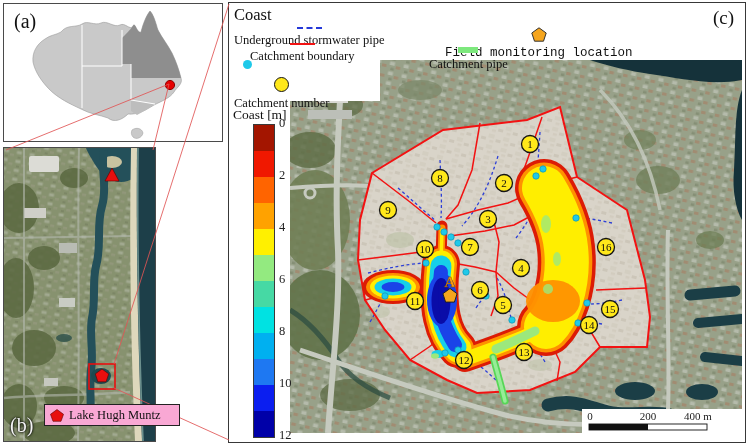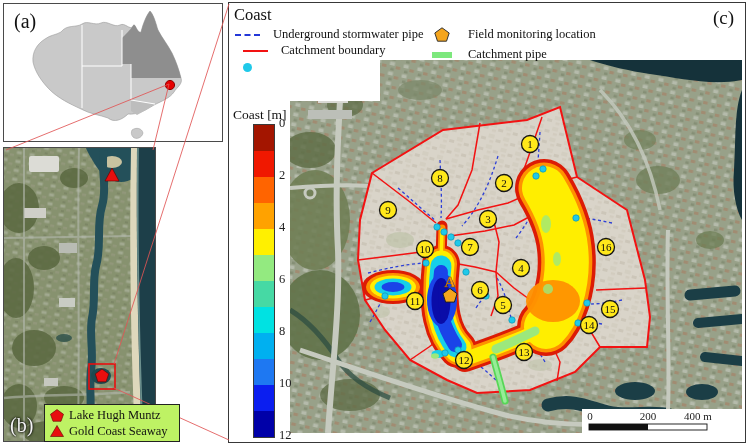--- a/index.html
+++ b/index.html
@@ -10,39 +10,39 @@
   #panel-b{left:3px;top:147px;width:153px;height:295px;overflow:visible;}
   #panel-c{left:228px;top:2px;width:518px;height:441px;border-width:1.5px;border-color:#383838;}
   .pletter{position:absolute;font-size:20px;color:#111;z-index:8;}
   #label-a{left:10px;top:6px;}
   #label-b{left:6px;bottom:4px;color:#f4f4f4;text-shadow:0 0 3px #000,0 0 2px #000;}
   #label-c{left:484px;top:4px;font-size:19px;}
   .absvg{position:absolute;left:0;top:0;}
   
   #c-legend{position:absolute;left:4px;top:0px;width:360px;height:96px;z-index:6;}
   #c-legend-title{position:absolute;left:1px;top:2px;font-size:16.5px;}
-  .lrow{position:absolute;display:flex;align-items:center;gap:13px;font-size:12.5px;
-        white-space:nowrap;height:15px;}
+  .lrow{position:absolute;display:flex;align-items:center;gap:4px;font-size:12.5px;
+        white-space:nowrap;height:15px;flex-direction:column;}
   .lsym{width:26px;display:flex;justify-content:center;align-items:center;flex:none;}
   .sym-dash{width:25px;border-top:2px dashed #2438d8;height:0;}
   .sym-red{width:25px;border-top:2px solid #f21212;height:0;}
   .sym-dot{width:9px;height:9px;border-radius:50%;background:#1fc9e9;}
   .sym-circle{width:13px;height:13px;border-radius:50%;background:#ffe81a;border:1.4px solid #141414;}
   .sym-green{width:20px;height:6px;background:#7de87d;}
   #legend-patch{position:absolute;left:61px;top:57px;width:90px;height:41px;background:#fff;z-index:5;}
   
   #colorbar{position:absolute;left:3px;top:104px;width:72px;height:336px;z-index:6;}
   #cb-title{position:absolute;left:1px;top:0;font-size:13.5px;}
   #cb-bar{position:absolute;left:21px;top:17px;width:20px;height:312px;border:1px solid #3a3a3a;
           display:flex;flex-direction:column;}
   .cb-seg{flex:1;}
   #cb-ticks{position:absolute;left:47px;top:17px;width:24px;height:312px;}
   .cb-tick{position:absolute;left:0;transform:translateY(-55%);font-size:12.5px;color:#222;}
   
-  #b-legend{position:absolute;left:40px;top:256px;width:136px;background:#bef264;
+  #b-legend{position:absolute;left:40px;top:256px;width:136px;background:#f9a8d4;
             border:1.2px solid #222;z-index:50;padding:2px 5px;box-sizing:border-box;}
   .brow{display:flex;align-items:center;gap:5px;font-size:12.5px;line-height:16px;white-space:nowrap;}
   
   #catchment-layer circle{fill:#ffe81a;stroke:#151515;stroke-width:1.3;}
   #catchment-layer text{font-size:11px;text-anchor:middle;fill:#101010;font-family:"Liberation Serif",serif;}
   #inputs-layer circle{fill:#1fc9e9;stroke:#0a93b6;stroke-width:0.7;}
   #connectors{z-index:40;pointer-events:none;}
 </style>
 </head>
 <body>
@@ -120,26 +120,20 @@
     </svg>
     <div class="pletter" id="label-b">(b)</div>
 
     <div id="b-legend">
       <div class="brow">
         <svg width="14" height="13" viewBox="0 0 14 13">
           <polygon points="7,0.5 13.5,5.3 11,12.3 3,12.3 0.5,5.3" fill="#e80f0f" stroke="#5d0000" stroke-width="0.6"></polygon>
         </svg>
         <span>Lake Hugh Muntz</span>
       </div>
-      <div class="brow">
-        <svg width="14" height="12" viewBox="0 0 14 12">
-          <polygon points="7,0.5 13.5,11.5 0.5,11.5" fill="#e80f0f" stroke="#5d0000" stroke-width="0.6"></polygon>
-        </svg>
-        <span>Gold Coast Seaway</span>
-      </div>
     </div>
   </div>
 
   <div id="panel-c" class="panel">
 
     <svg class="absvg" style="left:61px;top:57px;" width="452" height="373" viewBox="0 0 452 373">
       <defs>
         <pattern id="roofsIn" width="15" height="11" patternUnits="userSpaceOnUse" patternTransform="rotate(14)">
           <rect x="1" y="1" width="6" height="4" fill="#cbc4b4" opacity="0.8"></rect>
           <rect x="9" y="5" width="5" height="3" fill="#b6ad9c" opacity="0.7"></rect>
@@ -389,32 +383,38 @@
     <div id="legend-patch"></div>
 
     <div id="c-legend">
       <div id="c-legend-title">Coast</div>
       <div class="lrow" style="left:1px;top:24px;">
         <span class="lsym">
             <span class="sym-dash"></span>
           </span>
         <span>Underground stormwater pipe</span>
       </div>
-      <div class="lrow" style="left:9px;top:40px;text-align:center;">
+      <div class="lrow" style="left:17px;top:40px;text-align:center;">
         <span class="lsym">
             <span class="sym-red"></span>
           </span>
         <span>Catchment boundary</span>
       </div>
       <div class="lrow" style="left:1px;top:57px;">
         <span class="lsym">
             <span class="sym-dot"></span>
           </span>
       </div>
-      <div class="lrow" style="left:196px;top:24px;">
+      <div class="lrow" style="left:1px;top:74px;">
+        <span class="lsym">
+            <span class="sym-circle"></span>
+          </span>
+        <span>Catchment number</span>
+      </div>
+      <div class="lrow" style="left:212px;top:24px;font-family:Liberation Mono, monospace;">
         <span class="lsym">
           <svg width="16" height="15" viewBox="0 0 16 15">
             <polygon points="8,0.8 15.2,6 12.5,14.2 3.5,14.2 0.8,6" fill="#f5a51d" stroke="#333" stroke-width="1"></polygon>
           </svg>
         </span>
         <span>Field monitoring location</span>
       </div>
       <div class="lrow" style="left:196px;top:44px;">
         <span class="lsym">
             <span class="sym-green"></span>

